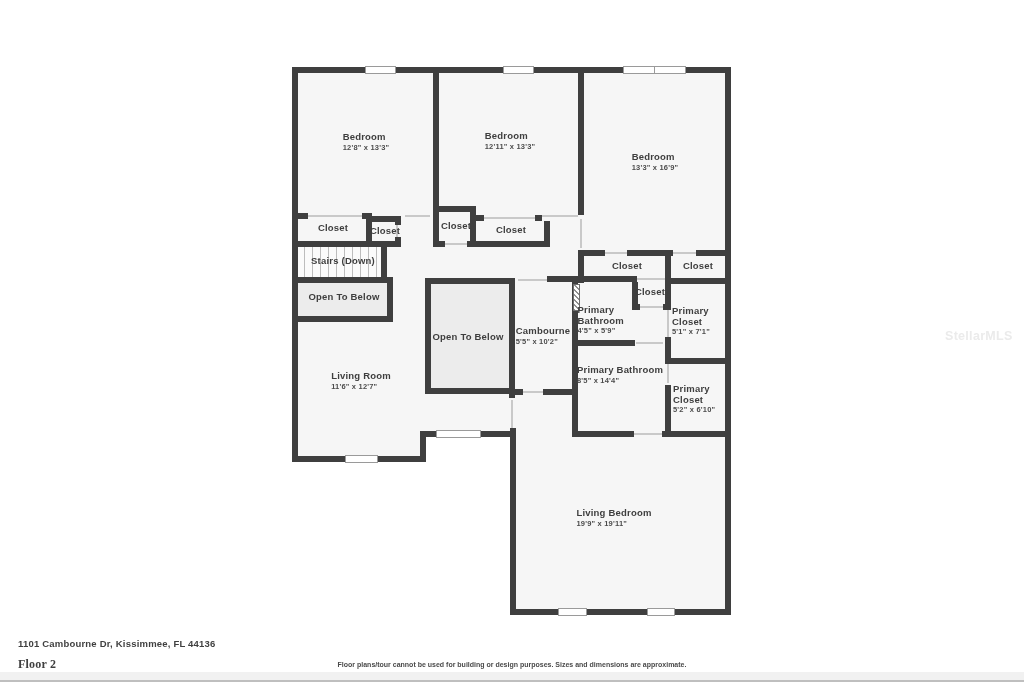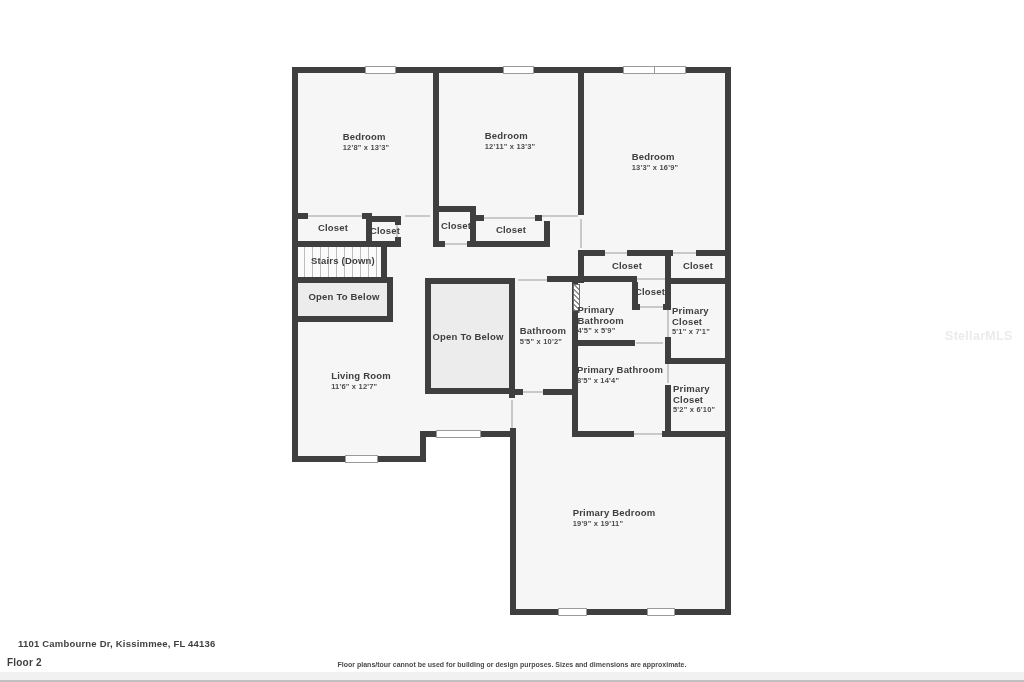--- a/index.html
+++ b/index.html
@@ -21,21 +21,21 @@
   .room-label{
     position:absolute;transform:translate(-50%,-50%);text-align:left;color:#3e3e3e;
   }
   .room-name{display:block;font-weight:700;font-size:9.5px;line-height:10.5px;letter-spacing:.2px;white-space:nowrap;}
   .room-name.wrap{white-space:normal;}
   .room-dims{display:block;font-weight:700;font-size:7.5px;line-height:9.5px;color:#4c4c4c;letter-spacing:.2px;white-space:nowrap;}
   #watermark{
     position:absolute;left:945px;top:329px;font-size:12.5px;font-weight:700;color:#ebebeb;letter-spacing:.3px;
   }
   #address{position:absolute;left:18px;top:638px;font-size:9.5px;font-weight:700;color:#3f3f3f;letter-spacing:.2px;}
-  #floor{position:absolute;left:7px;top:657px;font-size:10px;font-weight:700;color:#3f3f3f;letter-spacing:.2px;}
+  #floor{position:absolute;left:18px;top:657px;font-size:12px;font-weight:700;color:#3f3f3f;letter-spacing:.2px;font-family:Liberation Serif, serif;}
   #disclaimer{position:absolute;left:0;top:661px;width:1024px;text-align:center;font-size:7px;font-weight:700;color:#4a4a4a;}
   #footer-bar{position:absolute;left:0;top:672px;width:1024px;height:8px;background:#f1f1f1;}
   #footer-line{position:absolute;left:0;top:680px;width:1024px;height:2px;background:#bfbfbf;}
 </style>
 </head>
 <body>
 
 <div id="canvas">
   <div id="plan">
     <i class="fill" style="left: 292px; top: 67px; width: 439px; height: 370px; background: rgb(246, 246, 246);"></i>
@@ -176,40 +176,40 @@
         </div>
         <div class="room-label" style="left: 605px; top: 320px;">
           <span class="room-name wrap" style="max-width: 55px;">Primary Bathroom</span>
           <span class="room-dims">4'5" x 5'9"</span>
         </div>
         <div class="room-label" style="left: 696px; top: 321px;">
           <span class="room-name wrap" style="max-width: 48px;">Primary Closet</span>
           <span class="room-dims">5'1" x 7'1"</span>
         </div>
         <div class="room-label" style="left: 543px; top: 336px;">
-          <span class="room-name">Bathroom</span>
+          <span class="room-name">Cambourne</span>
           <span class="room-dims">5'5" x 10'2"</span>
         </div>
         <div class="room-label" style="left: 468px; top: 337px;">
           <span class="room-name">Open To Below</span>
         </div>
         <div class="room-label" style="left: 620px; top: 375px;">
           <span class="room-name wrap" style="max-width: 110px;">Primary Bathroom</span>
           <span class="room-dims">8'5" x 14'4"</span>
         </div>
         <div class="room-label" style="left: 697px; top: 399px;">
           <span class="room-name wrap" style="max-width: 48px;">Primary Closet</span>
           <span class="room-dims">5'2" x 6'10"</span>
         </div>
         <div class="room-label" style="left: 361px; top: 381px;">
           <span class="room-name">Living Room</span>
           <span class="room-dims">11'6" x 12'7"</span>
         </div>
         <div class="room-label" style="left: 614px; top: 518px;">
-          <span class="room-name">Primary Bedroom</span>
+          <span class="room-name">Living Bedroom</span>
           <span class="room-dims">19'9" x 19'11"</span>
         </div>
       </div>
   </div>
   <div id="watermark">StellarMLS</div>
   <div id="address">1101 Cambourne Dr, Kissimmee, FL 44136</div>
   <div id="floor">Floor 2</div>
   <div id="disclaimer">Floor plans/tour cannot be used for building or design purposes. Sizes and dimensions are approximate.</div>
   <div id="footer-bar"></div>
   <div id="footer-line"></div>

